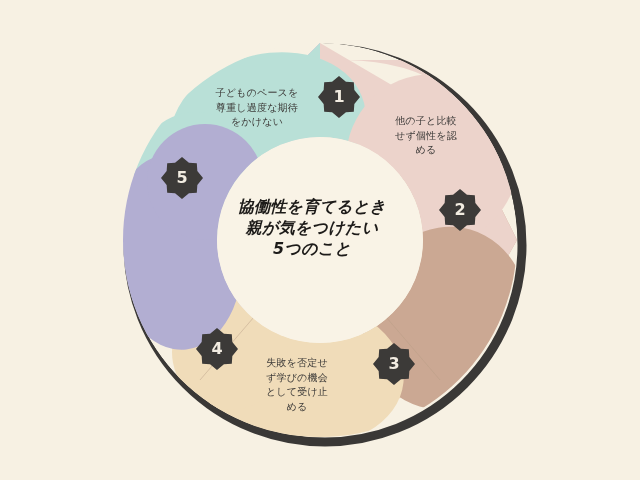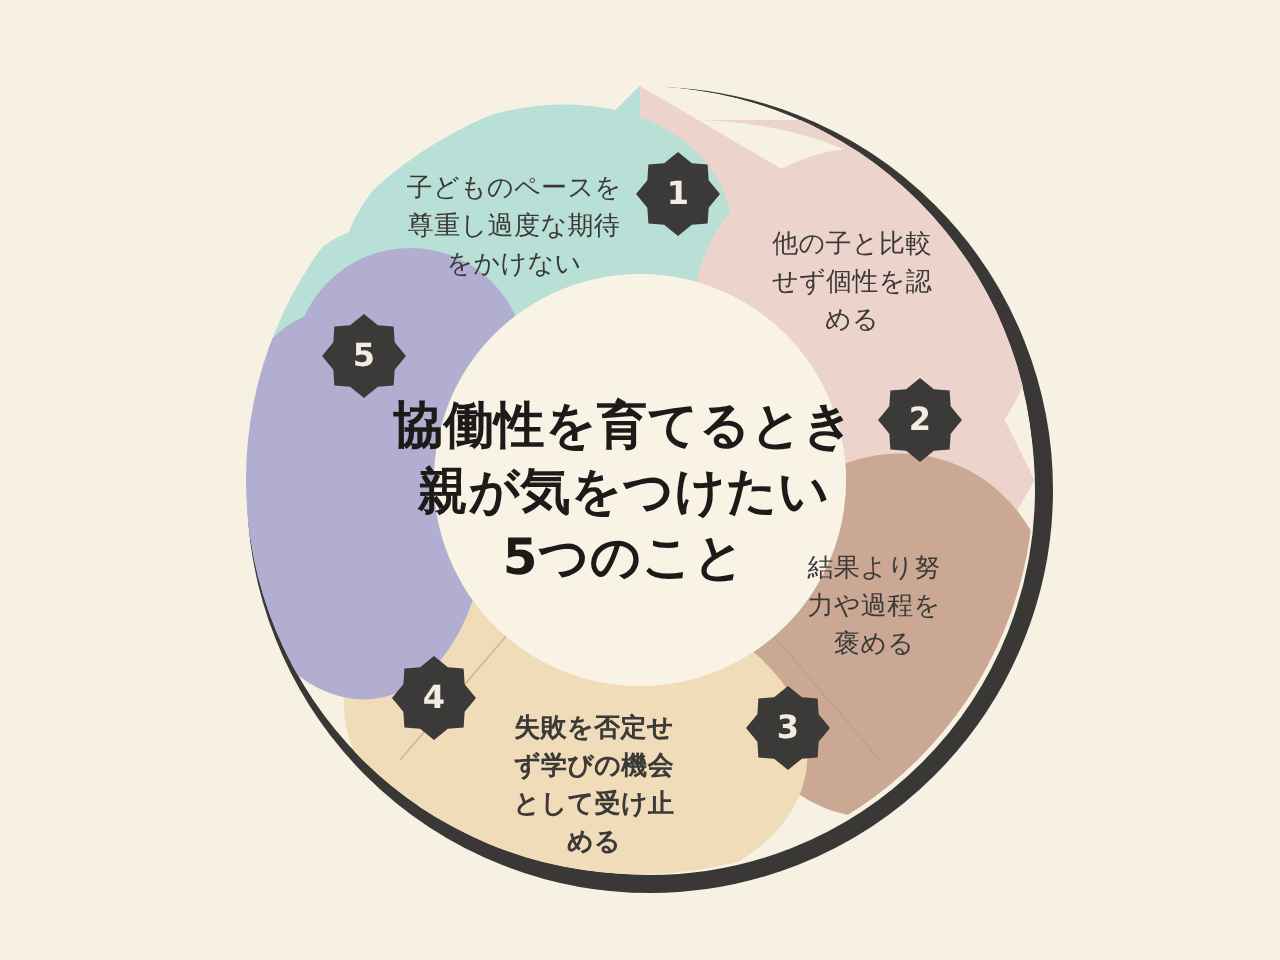--- a/index.html
+++ b/index.html
@@ -23,21 +23,21 @@
     position: absolute;
     inset: 0;
     width: 640px;
     height: 480px;
     display: block;
   }
   
   .seg-label {
     position: absolute;
     color: #3c3a38;
-    font-size: 13px;
+    font-size: 10px;
     line-height: 1.45;
     text-align: center;
     letter-spacing: 0.2px;
     white-space: pre-line;
     pointer-events: none;
   }
   .badge-num {
     position: absolute;
     color: #f2ece1;
     font-size: 16px;
@@ -47,26 +47,27 @@
     line-height: 34px;
     pointer-events: none;
   }
   .center-title {
     position: absolute;
     left: 196px;
     top: 196px;
     width: 232px;
     text-align: center;
     color: #1d1b19;
-    font-size: 25px;
+    font-size: 16px;
     font-weight: bold;
     line-height: 1.32;
     letter-spacing: 0.3px;
     white-space: pre-line;
     pointer-events: none;
+    font-style: italic;
   }
 </style>
 </head>
 <body>
 
 <div id="infographic">
 
   <svg class="ring" viewBox="0 0 640 480">
     <defs>
 
@@ -155,24 +156,21 @@
   <div class="badge-num" style="left:377px; top:347px;">3</div>
   <div class="badge-num" style="left:200px; top:332px;">4</div>
   <div class="badge-num" style="left:165px; top:161px;">5</div>
 
   <div class="seg-label" style="left:186px; top:86px; width:142px;">子どものペースを
 尊重し過度な期待
 をかけない</div>
   <div class="seg-label" style="left:371px; top:114px; width:110px;">他の子と比較
 せず個性を認
 める</div>
-  <div class="seg-label" style="left:390px; top:276px; width:94px;">結果より努
-力や過程を
-褒める</div>
-  <div class="seg-label" style="left:242px; top:356px; width:110px;font-weight:bold;">失敗を否定せ
+  <div class="seg-label" style="left:242px; top:356px; width:110px;">失敗を否定せ
 ず学びの機会
 として受け止
 める</div>
 
   <div class="center-title">協働性を育てるとき
 親が気をつけたい
 5つのこと</div>
 
 </div>
 

